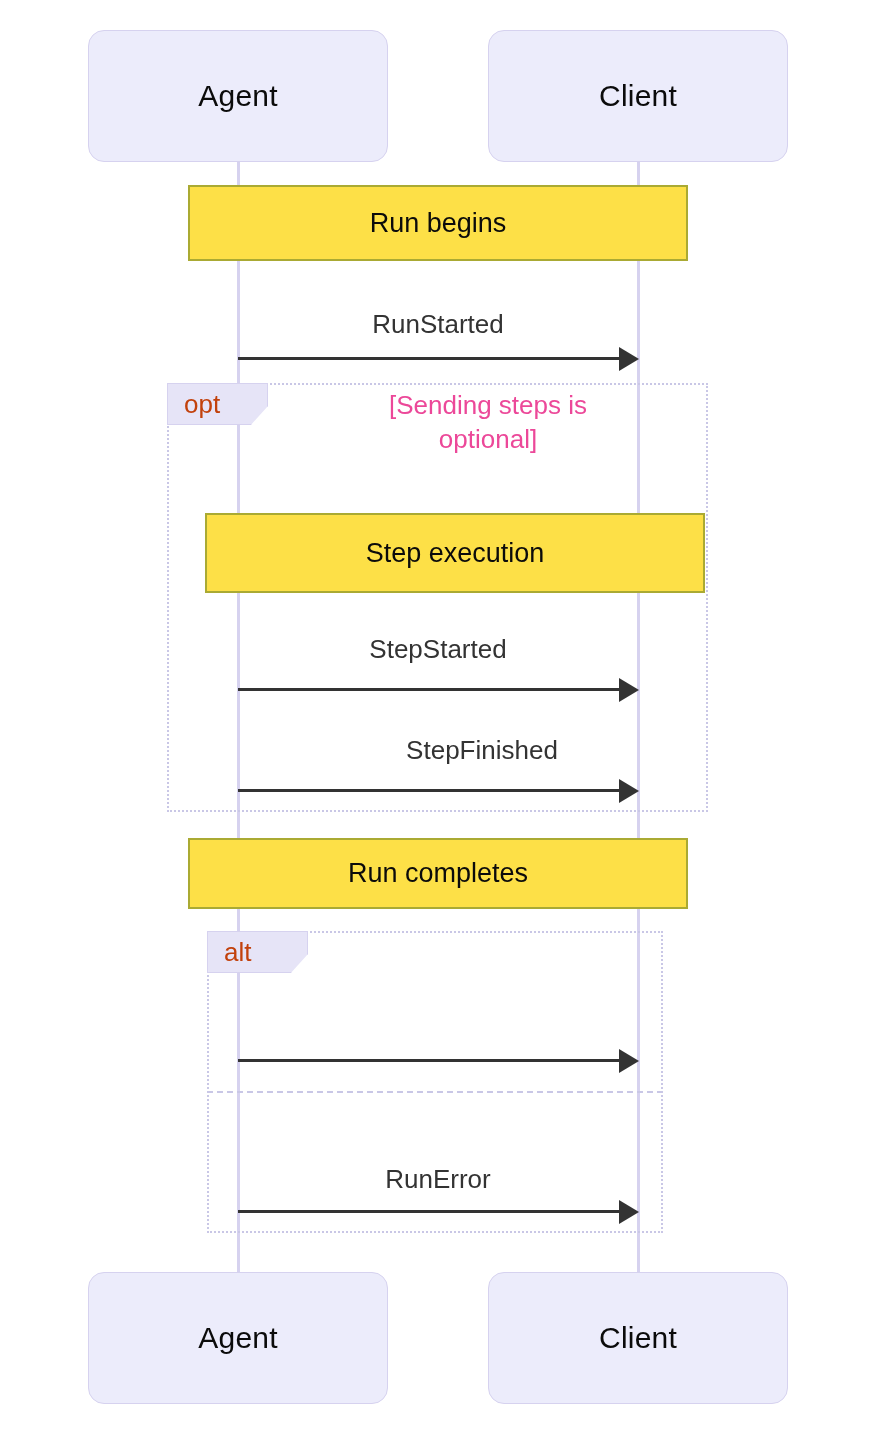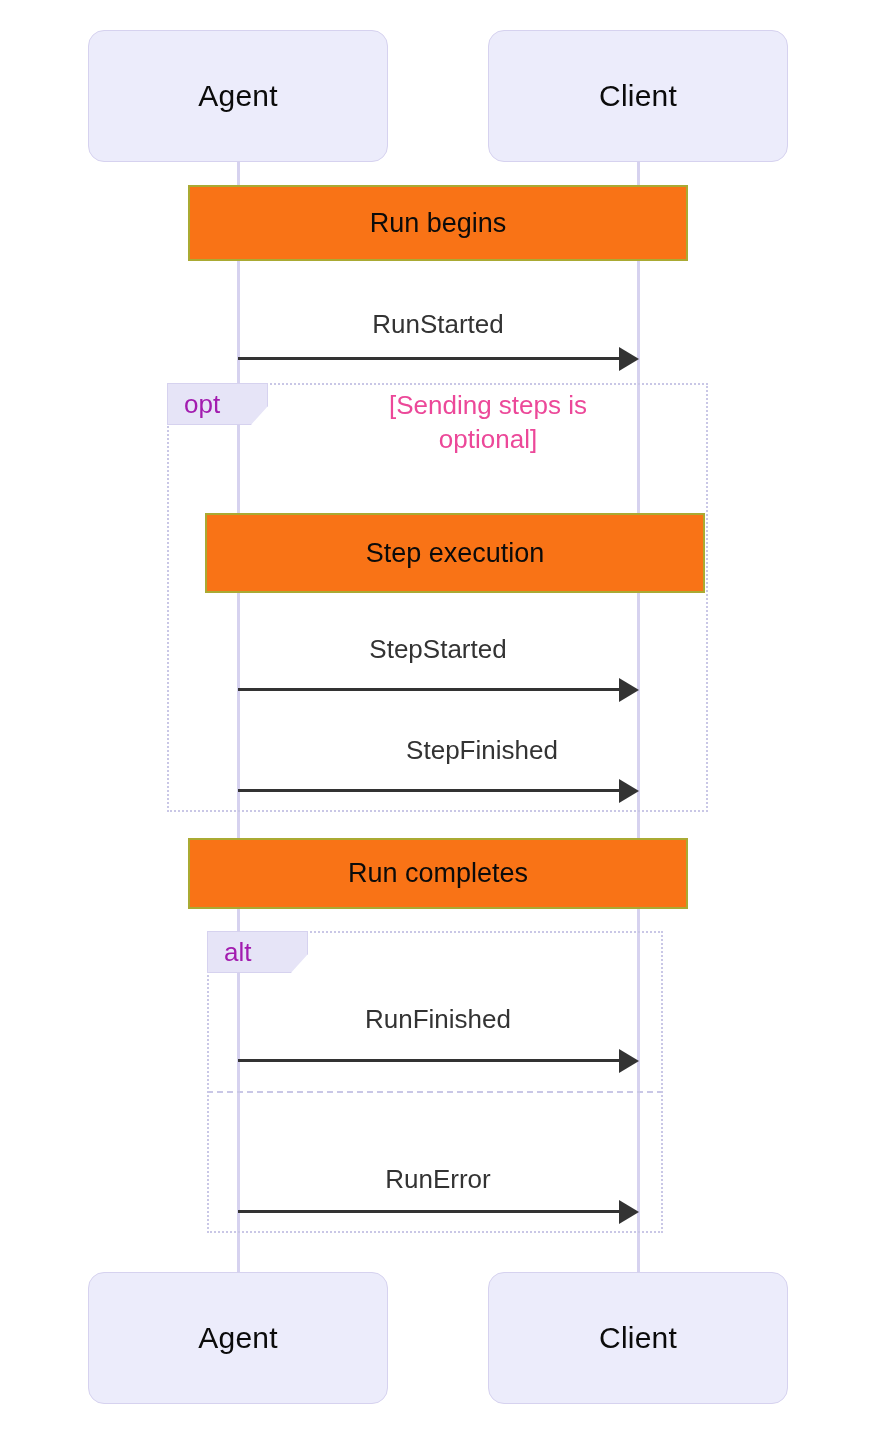--- a/index.html
+++ b/index.html
@@ -42,21 +42,21 @@
     font-size: 30px;
     color: #0b0b0b;
     font-family: "Liberation Sans", sans-serif;
     letter-spacing: 0.2px;
   }
 
   
   .note {
     position: absolute;
     box-sizing: border-box;
-    background: #f97316;
+    background: #fde047;
     border: 2px solid #aaaa33;
     display: flex;
     align-items: center;
     justify-content: center;
     z-index: 6;
   }
   .note-label {
     font-size: 27px;
     color: #0b0b0b;
     font-family: "Liberation Sans", sans-serif;
@@ -76,21 +76,21 @@
     background: #e6e4f7;
     border: 1.5px solid #d6d2ef;
     display: flex;
     align-items: center;
     padding-left: 16px;
     z-index: 7;
     clip-path: polygon(0 0, 100% 0, 100% 55%, 83% 100%, 0 100%);
   }
   .fragment-tag-label {
     font-size: 26px;
-    color: #a21caf;
+    color: #c2410c;
     font-family: "Liberation Sans", sans-serif;
   }
   .fragment-condition {
     position: absolute;
     text-align: center;
     font-size: 26px;
     line-height: 1.32;
     color: #ec4899;
     font-family: "Liberation Sans", sans-serif;
     z-index: 7;
@@ -170,21 +170,20 @@
 
   <div class="note" style="left:188px; top:838px; width:500px; height:71px;">
     <span class="note-label">Run completes</span>
   </div>
 
   <div class="fragment" style="left:207px; top:931px; width:456px; height:302px;"></div>
   <div class="fragment-tag" style="left:207px; top:931px; width:101px; height:42px;">
     <span class="fragment-tag-label">alt</span>
   </div>
 
-  <div class="msg-label" style="left:238px; top:1004px; width:400px;">RunFinished</div>
   <div class="msg-line" style="left:238px; top:1059px; width:382px;"></div>
   <div class="msg-arrowhead" style="left:619px; top:1049px;"></div>
 
   <div class="fragment-divider" style="left:207px; top:1091px; width:456px;"></div>
 
   <div class="msg-label" style="left:238px; top:1155px; width:400px;margin-top:9px;">RunError</div>
   <div class="msg-line" style="left:238px; top:1210px; width:382px;"></div>
   <div class="msg-arrowhead" style="left:619px; top:1200px;"></div>
 
   <div class="participant" style="left:88px; top:1272px; width:300px; height:132px;">

